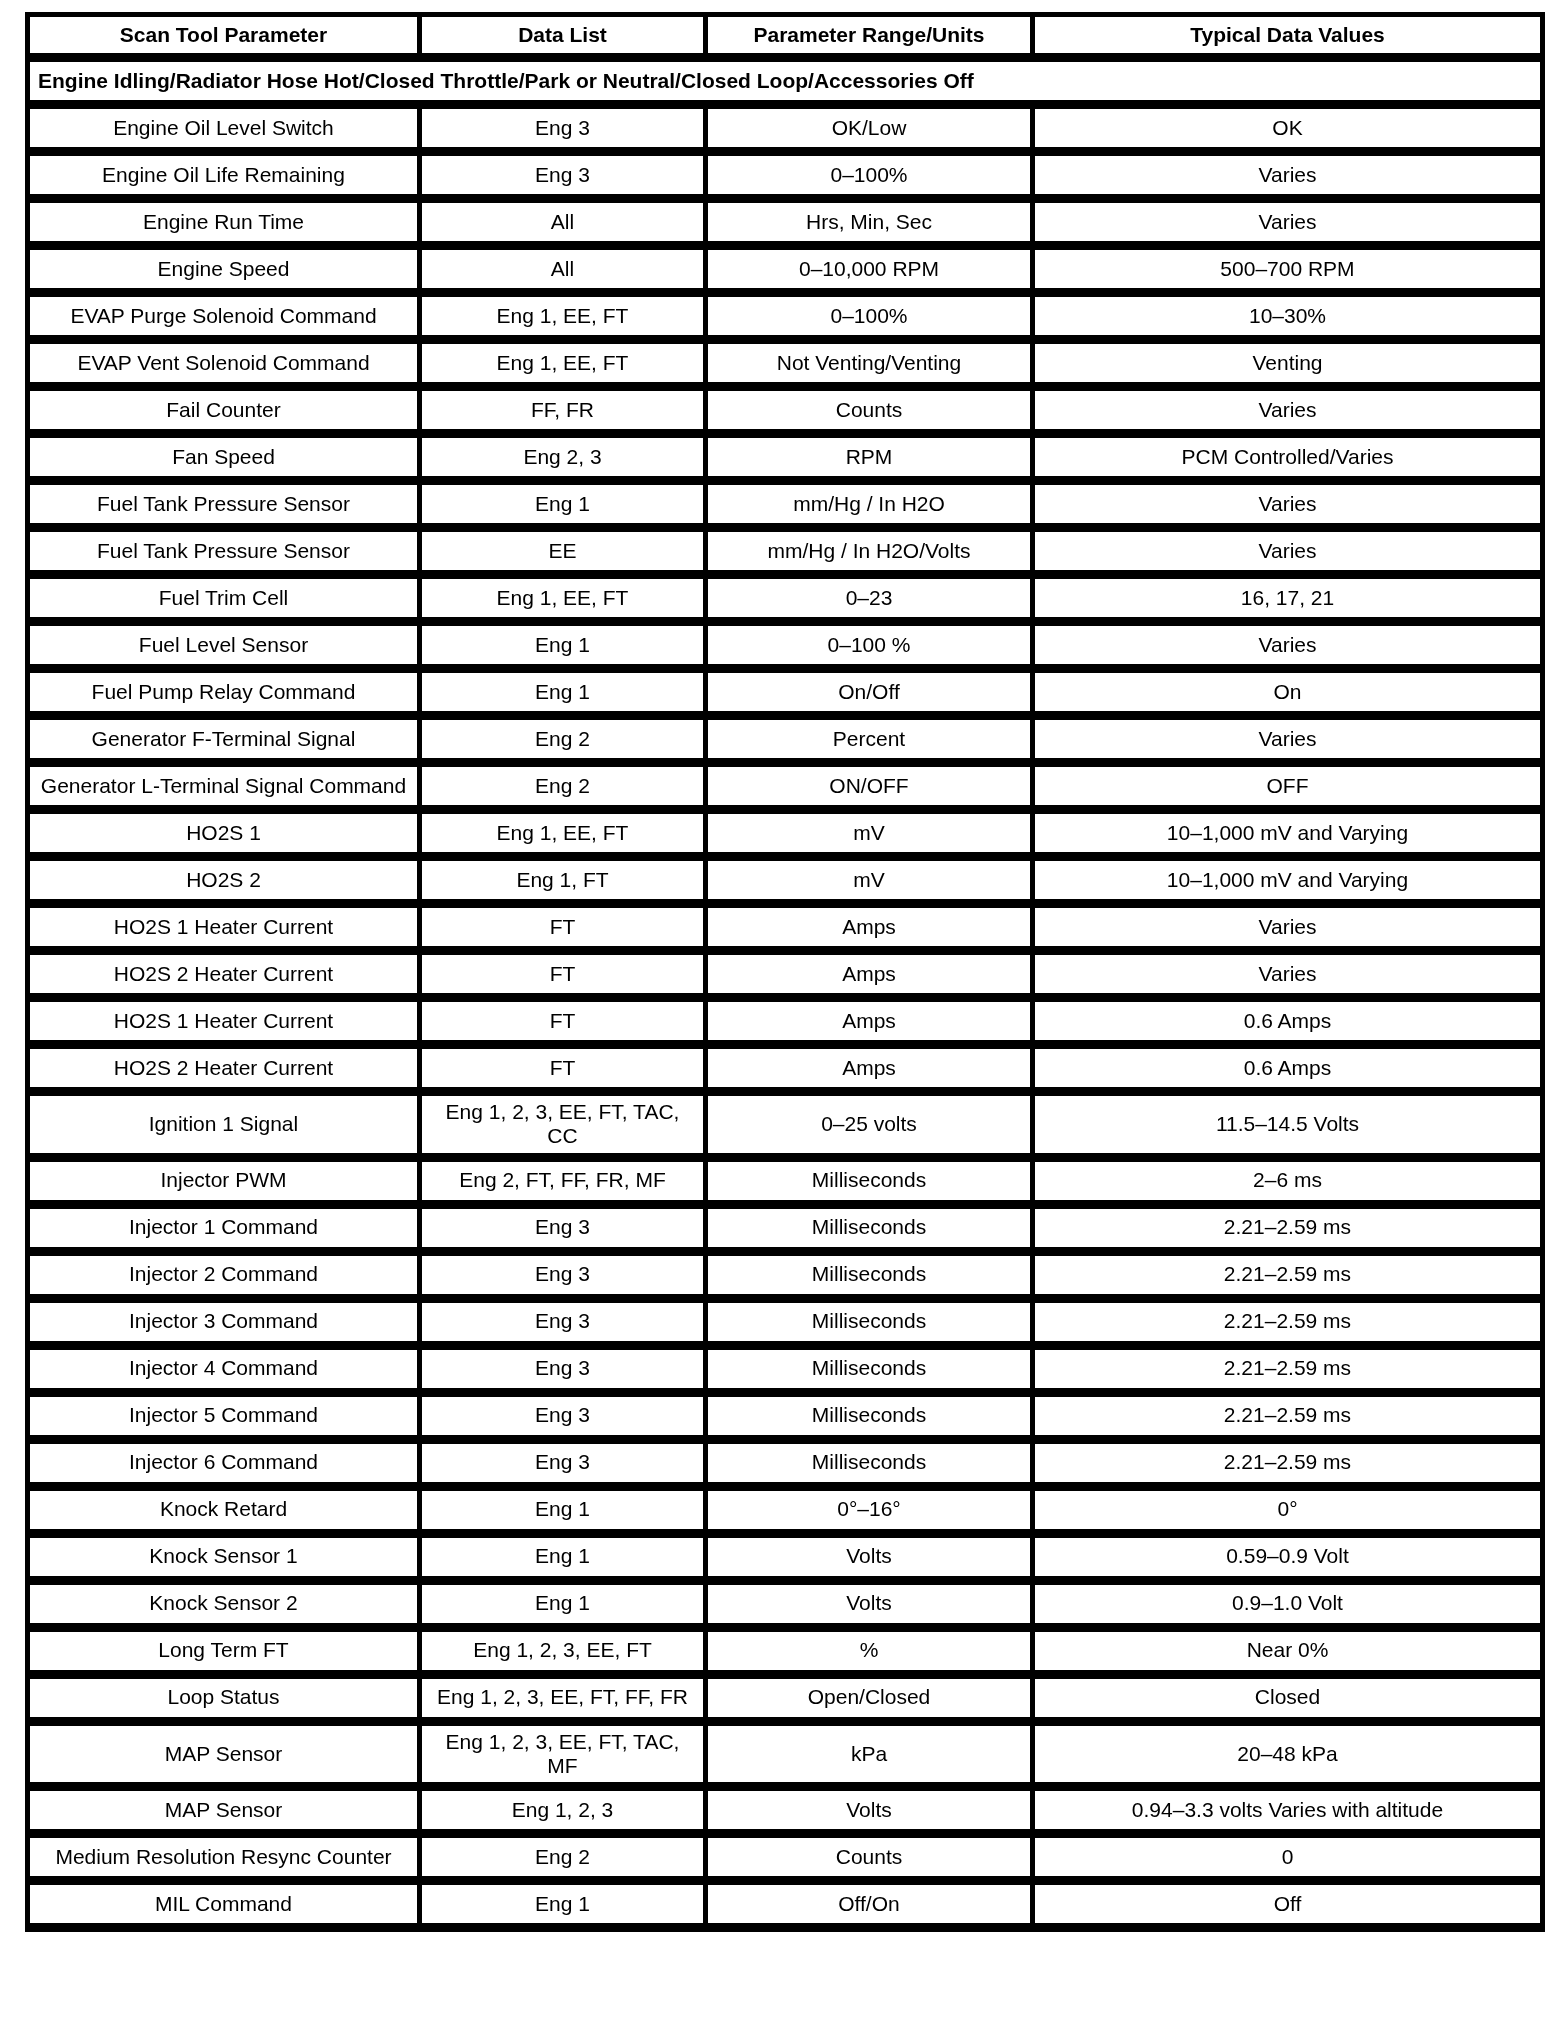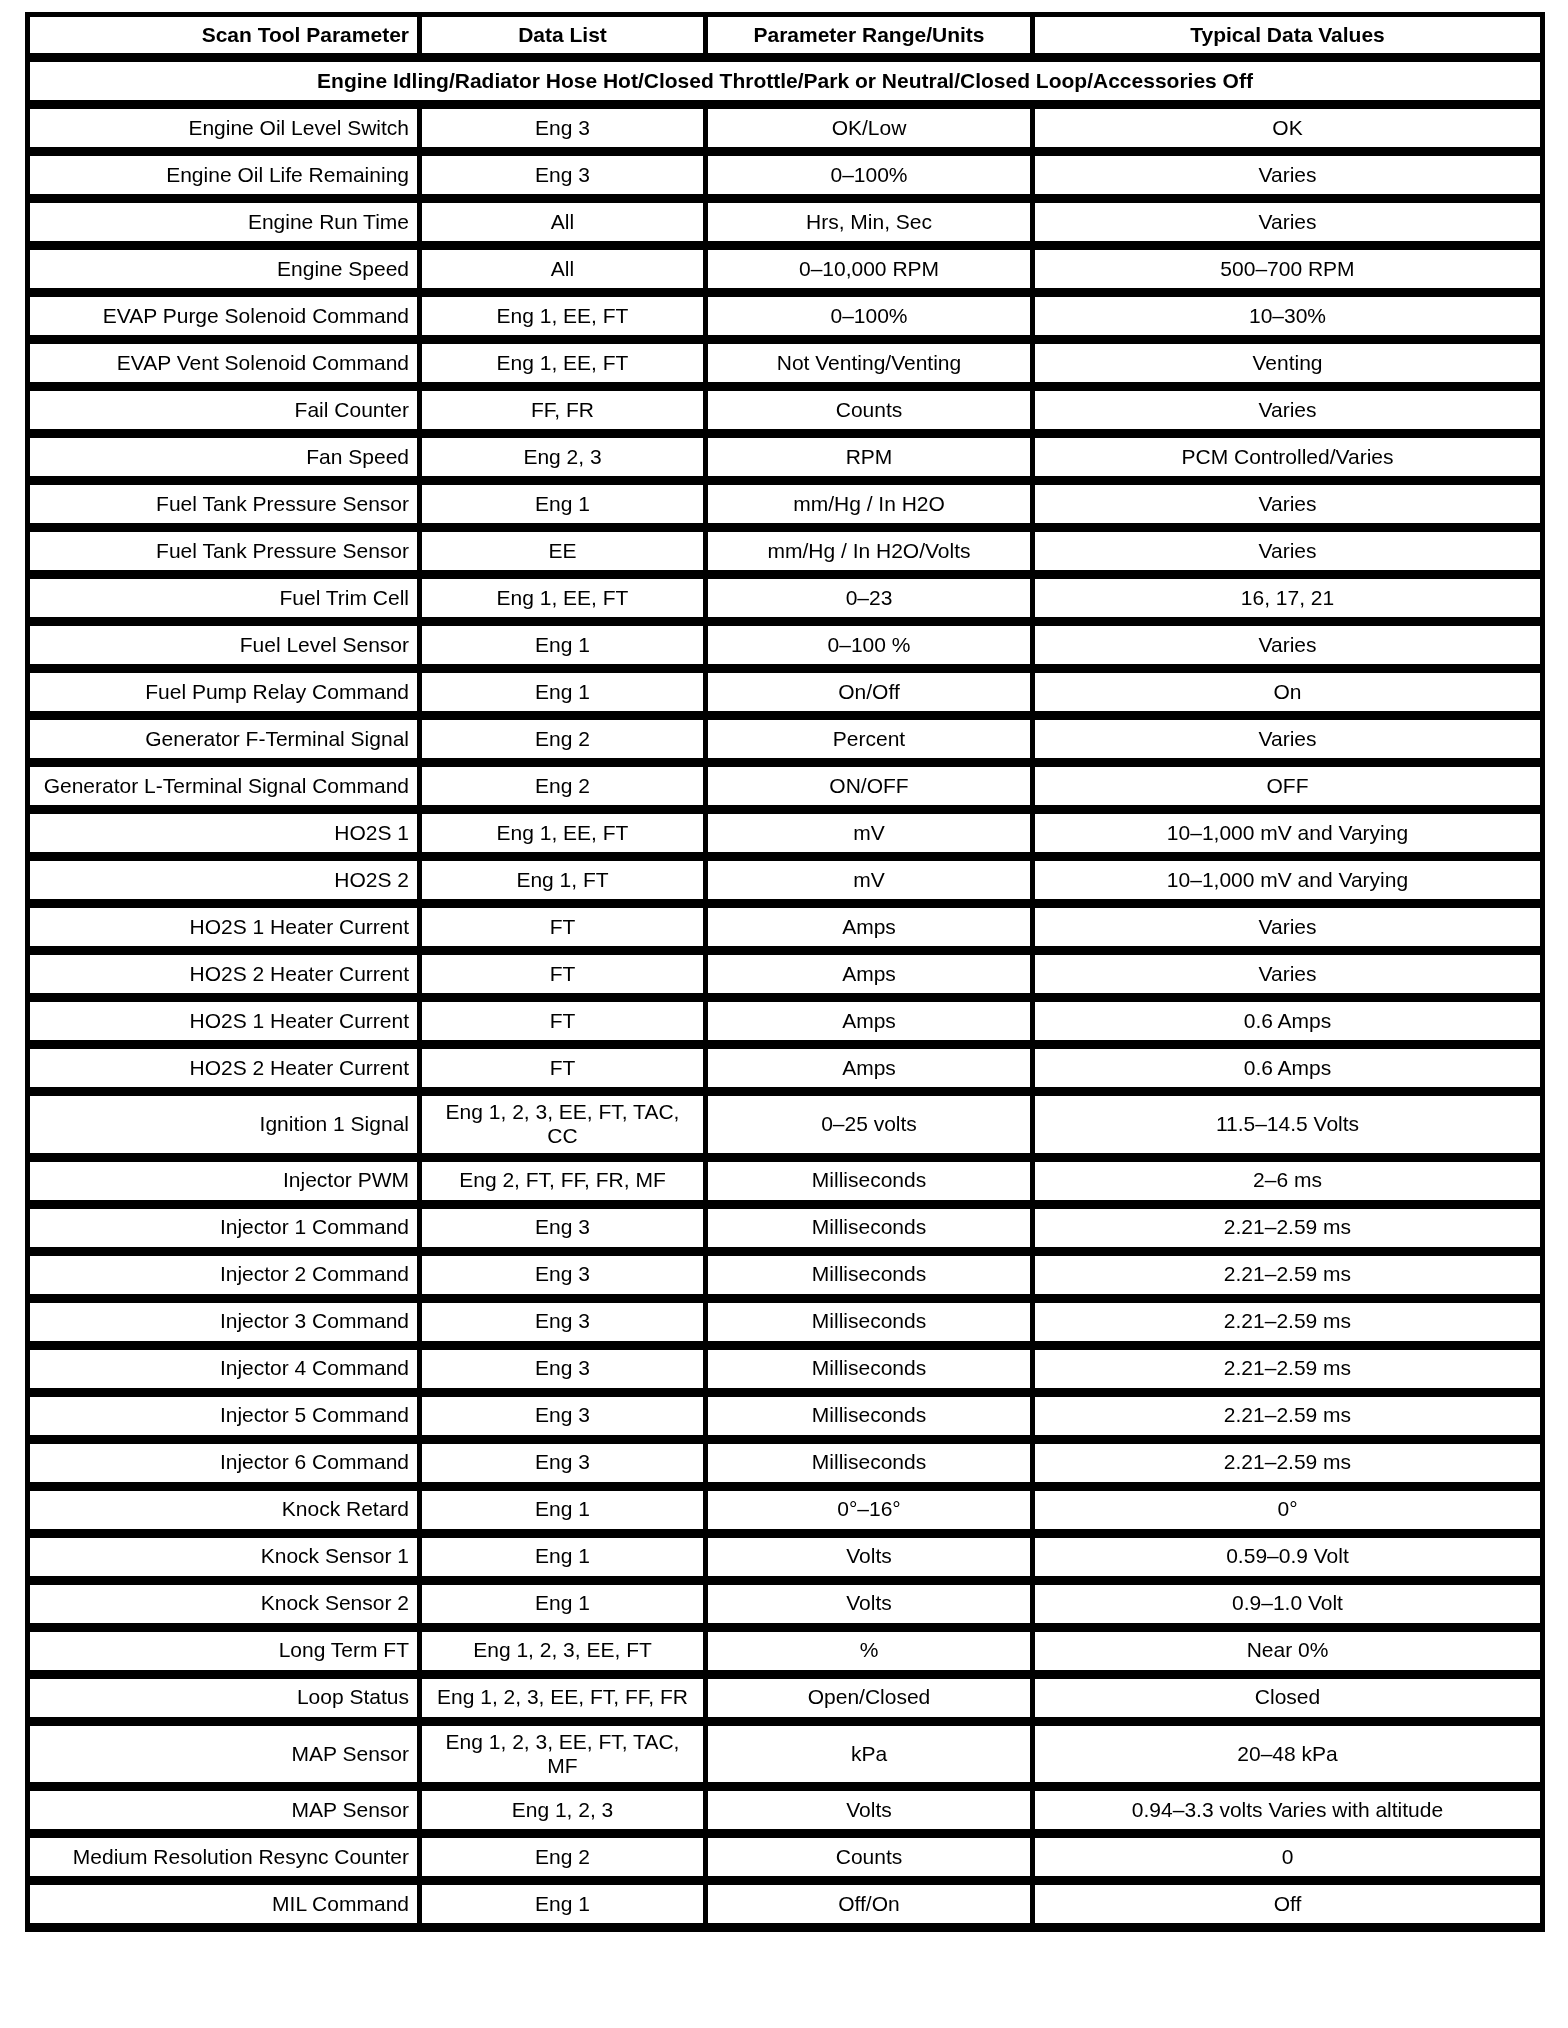--- a/index.html
+++ b/index.html
@@ -30,25 +30,25 @@
     text-align: center;
     vertical-align: middle;
     word-wrap: break-word;
   }
   table.scan-table thead th {
     border-top-width: 5px;
     font-weight: bold;
     padding: 6px 8px;
   }
   table.scan-table .left {
-    text-align: right;
+    text-align: center;
   }
   table.scan-table td.condition {
     font-weight: bold;
-    text-align: center;
+    text-align: left;
     padding: 7px 8px;
   }
   table.scan-table tbody td {
     height: 30px;
   }
 </style>
 </head>
 <body>
 
 <div class="sheet">

